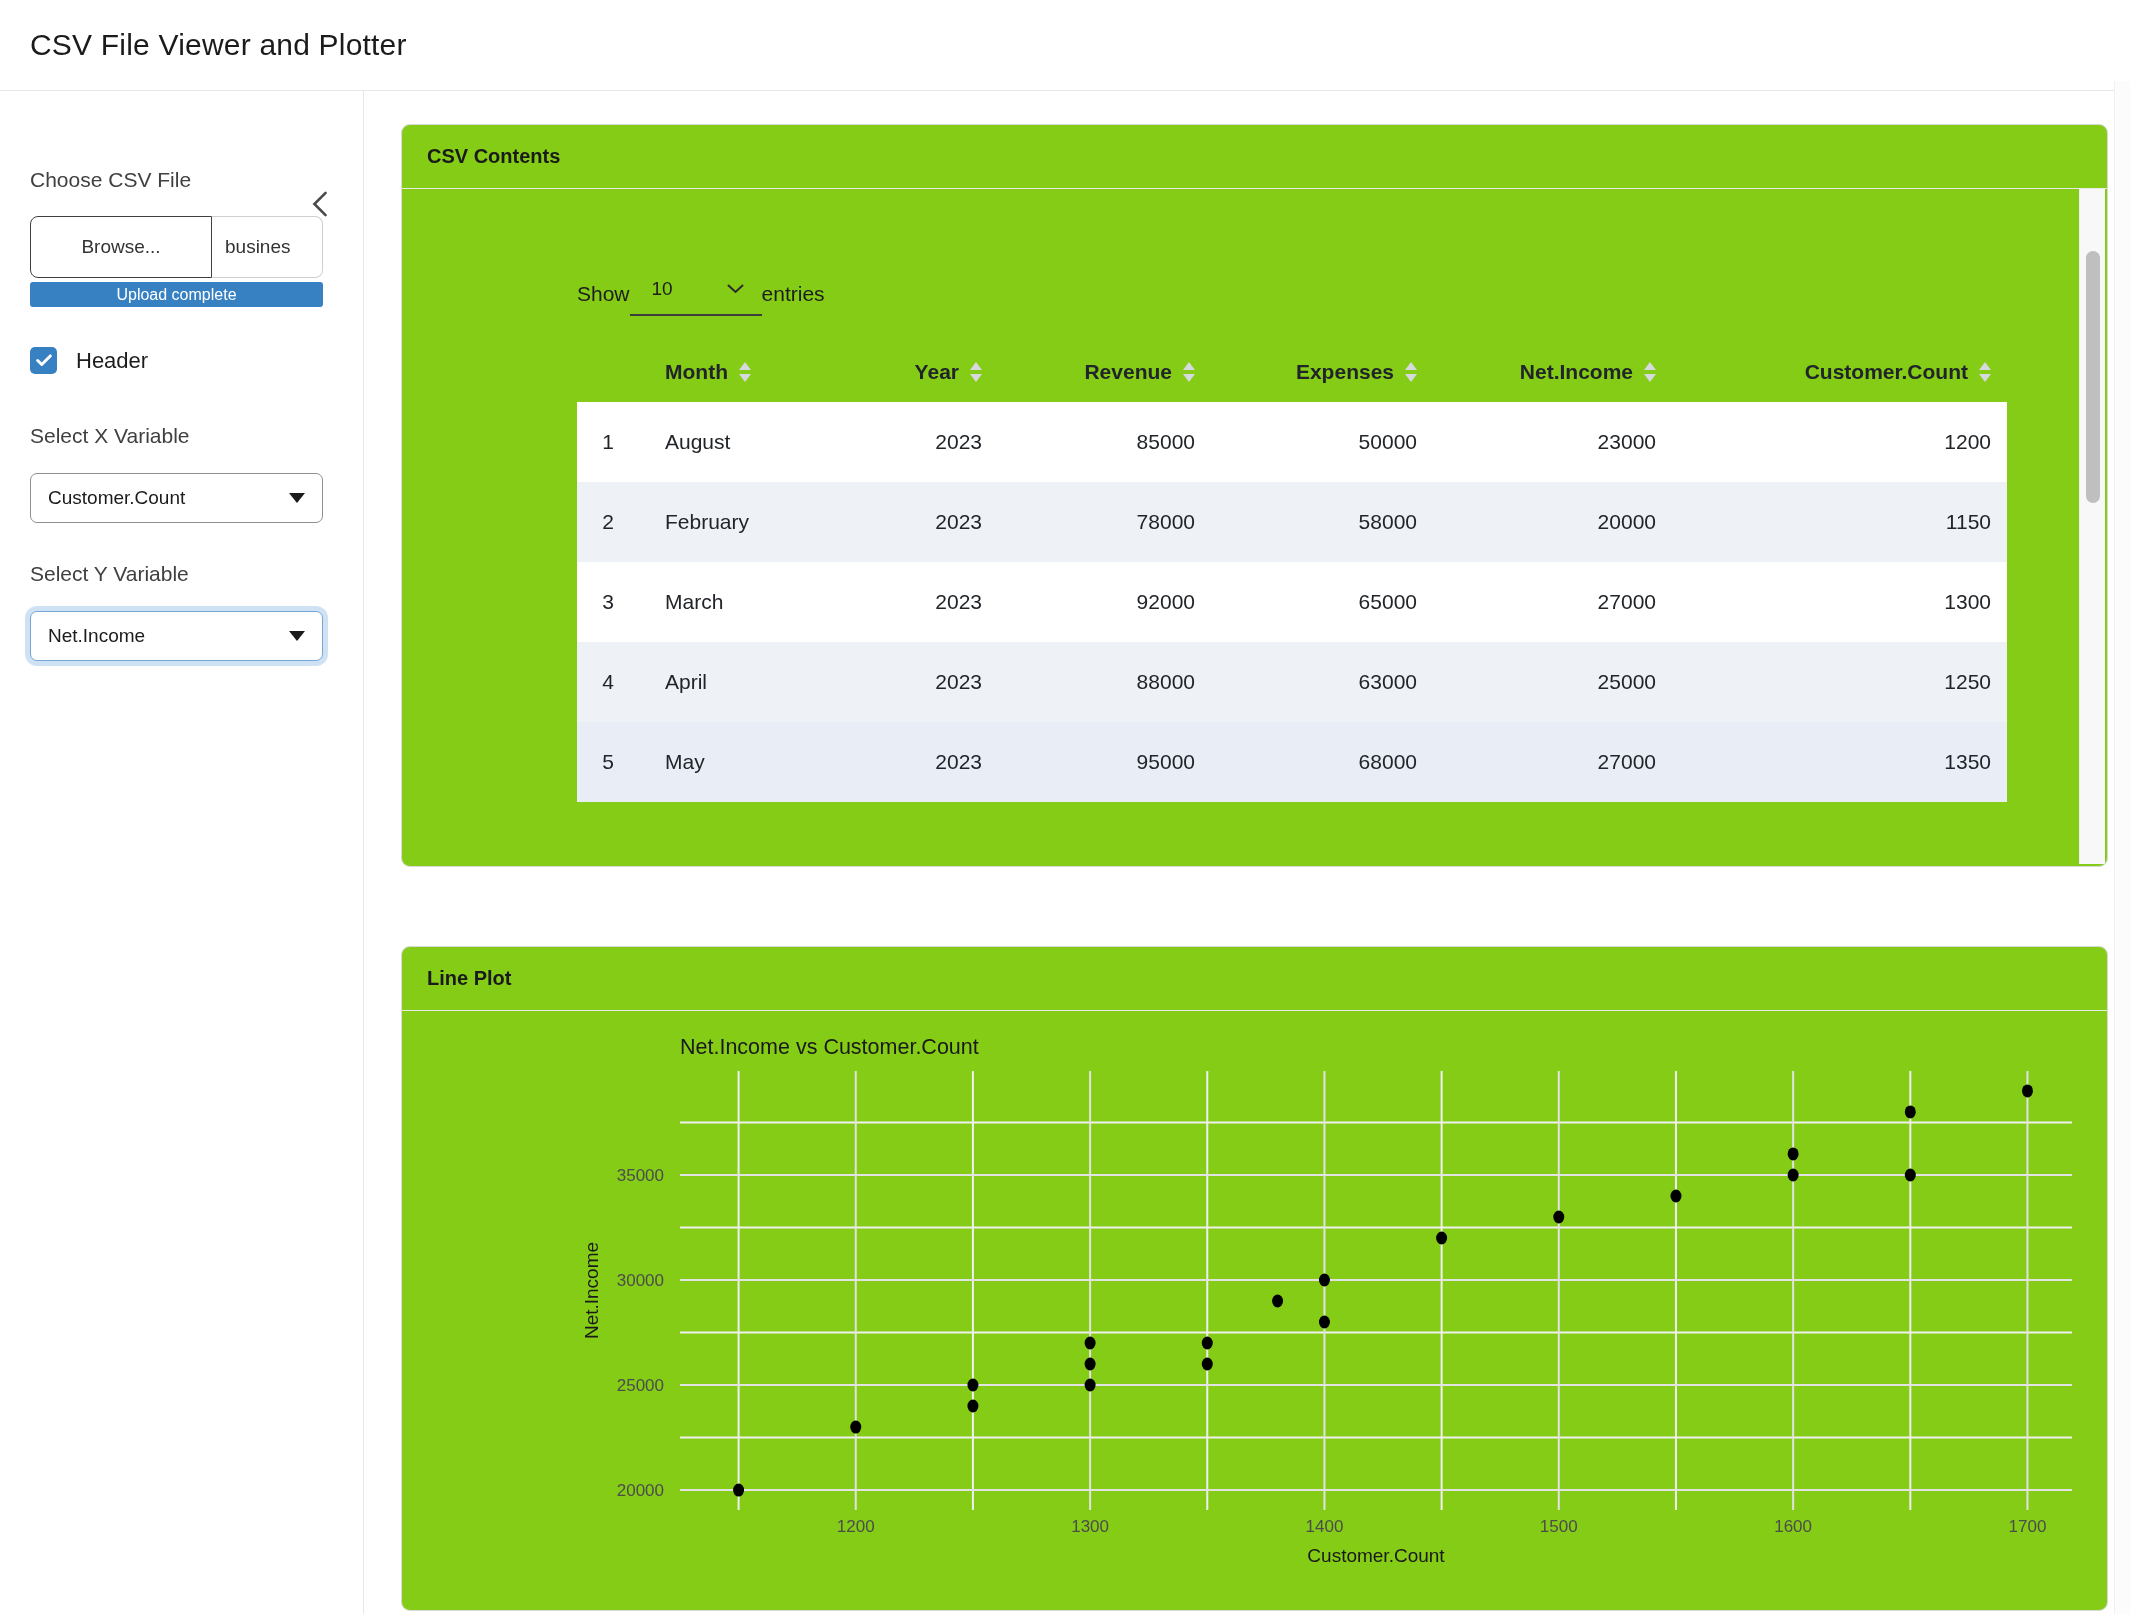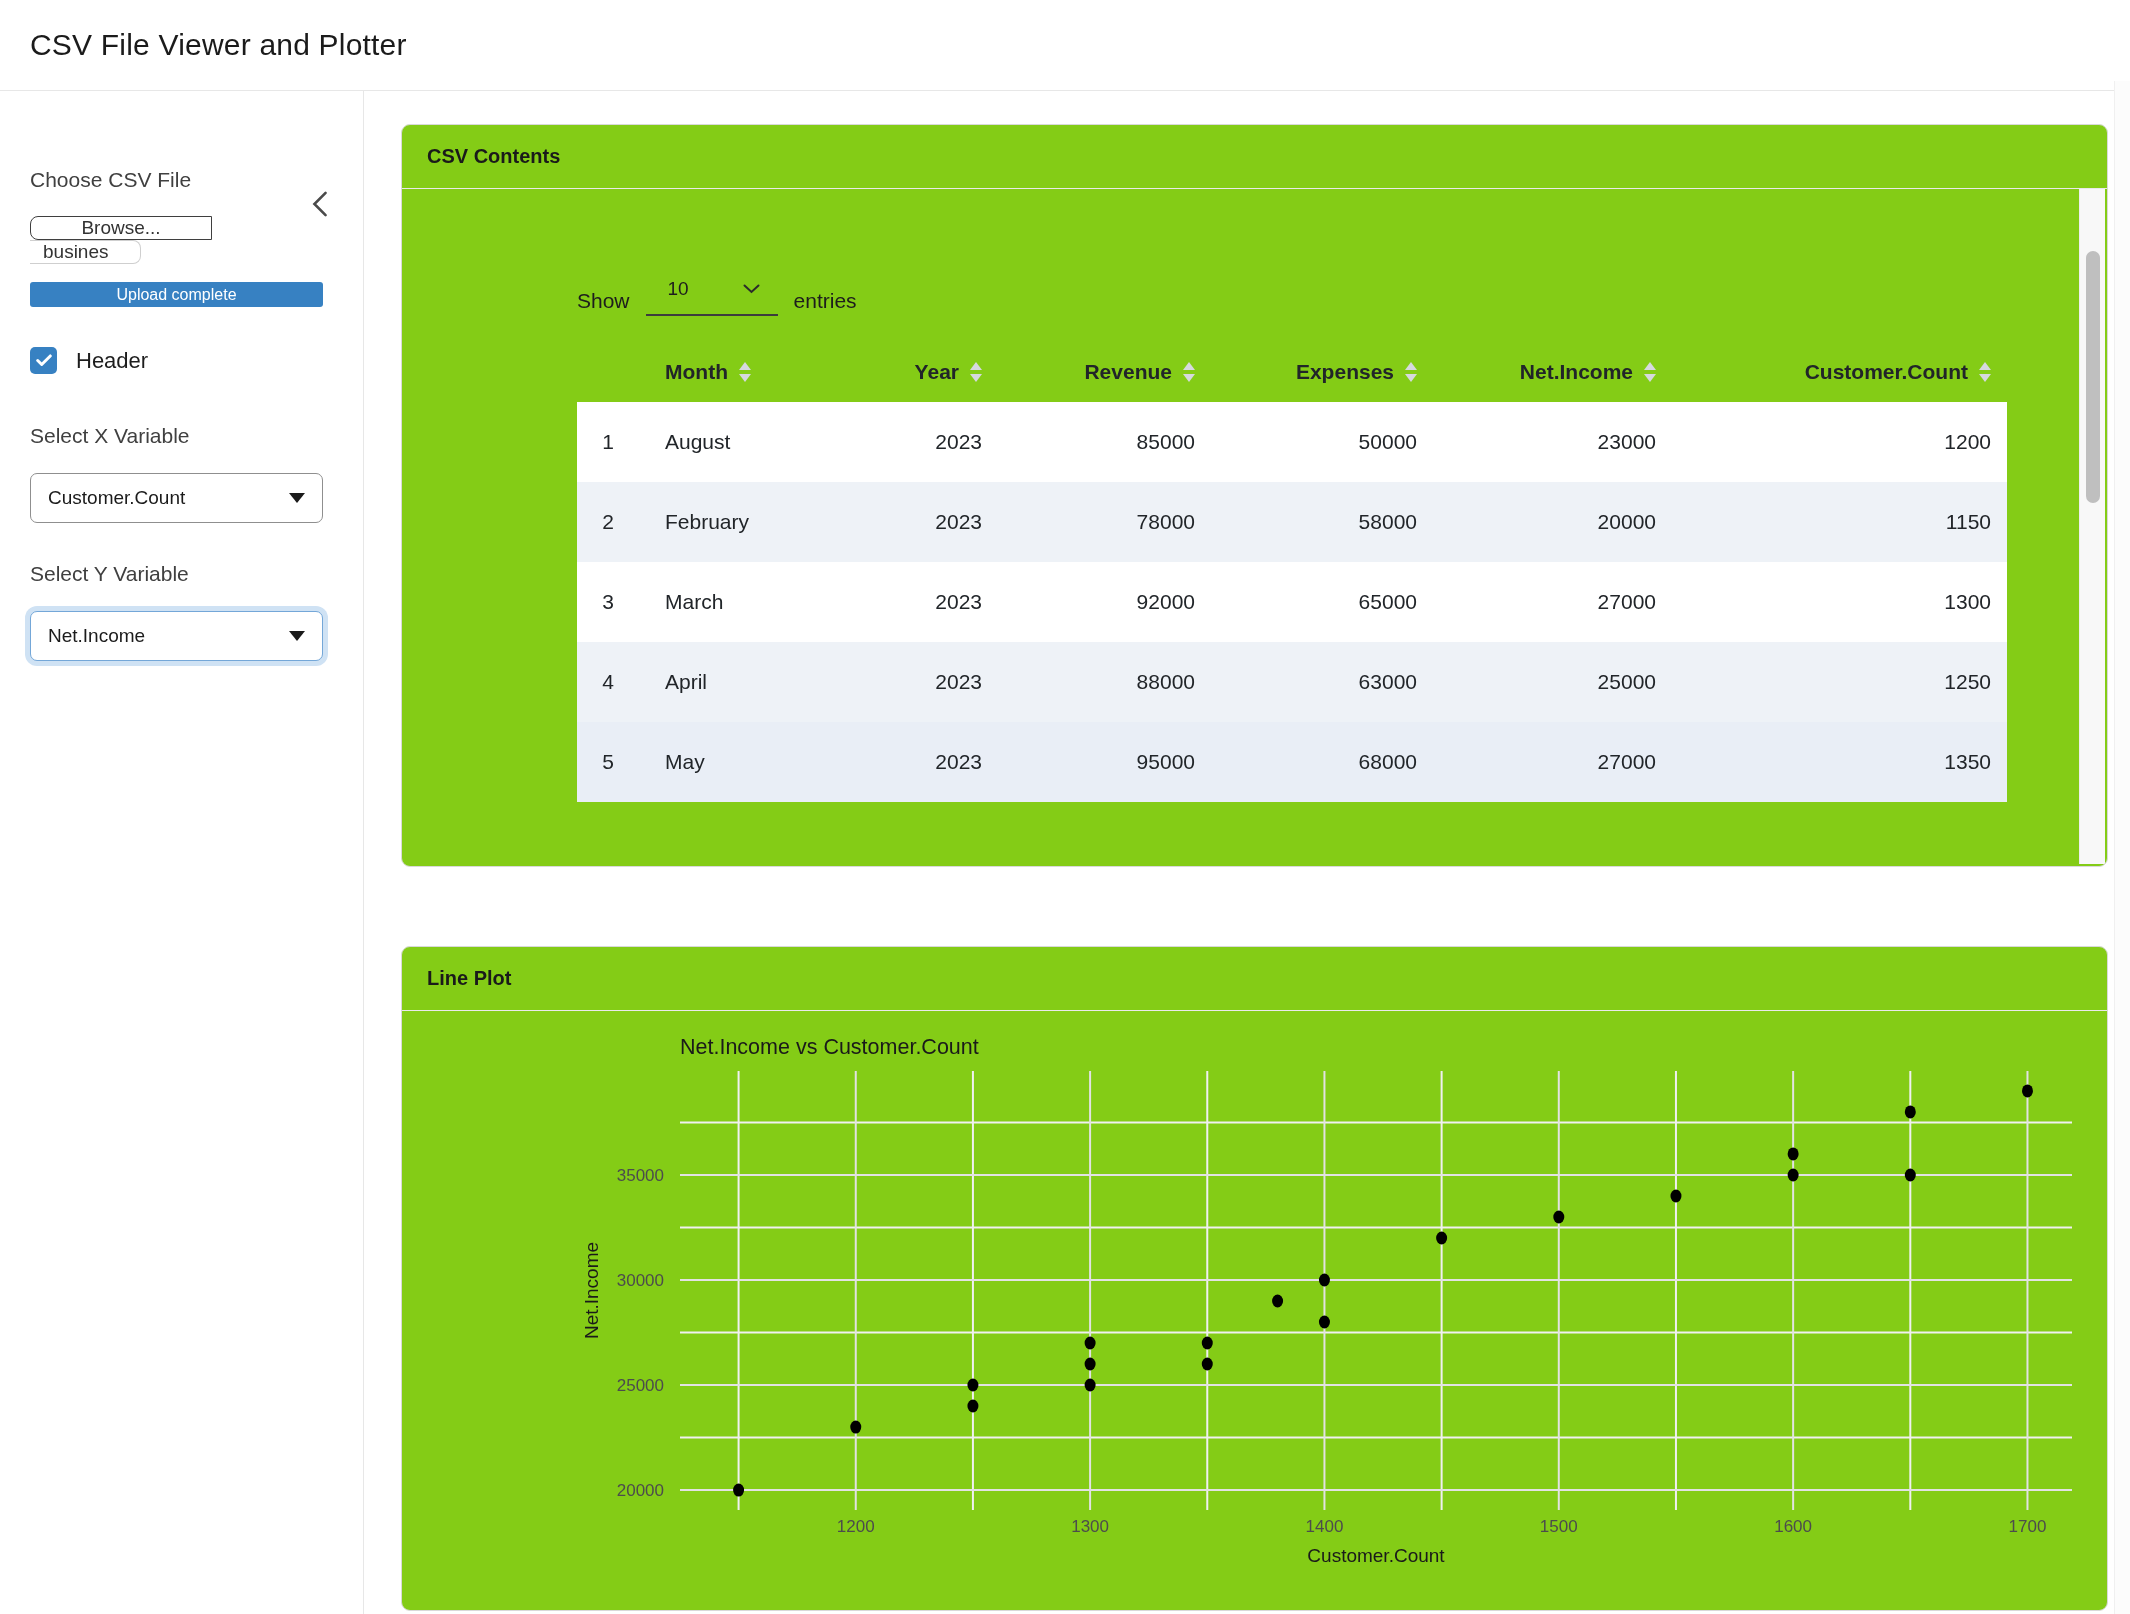--- a/index.html
+++ b/index.html
@@ -7,40 +7,40 @@
 html,body{width:2130px;height:1614px;background:#fff;font-family:"Liberation Sans","DejaVu Sans",sans-serif;color:#1d1d1d;}
 .page{position:relative;width:2130px;height:1614px;overflow:hidden;background:#fff;}
 .topbar{height:91px;border-bottom:1px solid #e7e7e7;display:flex;align-items:center;padding:0 30px;}
 .topbar h1{font-size:30px;font-weight:400;color:#1b1b1b;letter-spacing:.2px;}
 .content{display:flex;height:1533px;}
 
 .sidebar{width:364px;border-right:1px solid #e7e7e7;padding:28px 30px;position:relative;flex:none;}
 .collapse-btn{position:absolute;top:98px;right:30px;background:none;border:none;cursor:pointer;line-height:0;}
 .sb-label{font-size:21px;color:#404040;display:block;line-height:28px;}
 .choose-label{margin-top:47px;}
-.input-group{display:flex;margin-top:22px;width:293px;height:62px;flex-direction:column;}
+.input-group{display:flex;margin-top:22px;width:293px;height:62px;}
 .browse-btn{width:182px;border:1px solid #3f3f3f;border-radius:8px 0 0 8px;background:#fff;font-size:19px;color:#333;cursor:pointer;font-family:inherit;}
 .file-name{width:111px;border:1px solid #cfcfcf;border-left:none;border-radius:0 8px 8px 0;font-size:19px;color:#333;display:flex;align-items:center;padding-left:13px;overflow:hidden;white-space:nowrap;}
 .progress{margin-top:4px;width:293px;height:25px;background:var(--accent);border-radius:3px;display:flex;align-items:center;justify-content:center;color:#fff;font-size:16px;}
 .checkbox-row{margin-top:40px;display:flex;align-items:center;gap:19px;}
 .checkbox{width:27px;height:27px;border-radius:5px;background:var(--accent);display:flex;align-items:center;justify-content:center;cursor:pointer;flex:none;}
 .checkbox-row label{font-size:22px;cursor:pointer;}
 .group-x{margin-top:48px;}
 .group-y{margin-top:37px;}
 .select{margin-top:23px;width:293px;height:50px;border:1px solid #8f8f8f;border-radius:7px;display:flex;align-items:center;justify-content:space-between;padding:0 17px;font-size:19px;color:#1b1b1b;background:#fff;cursor:pointer;}
 .caret{width:0;height:0;border-left:8px solid transparent;border-right:8px solid transparent;border-top:10px solid #1b1b1b;}
 .select.focused{border-color:#74a7d8;box-shadow:0 0 0 5px #cfe2f4;}
 
 main{flex:1;padding:33px 25px 0 37px;}
 .card{position:relative;border:1px solid #d9d9d9;border-radius:9px;background:#84cc16;overflow:hidden;}
 .table-card{height:743px;}
 .card-header{height:64px;display:flex;align-items:center;padding:0 25px;font-size:20px;font-weight:700;color:#1a1a1a;border-bottom:1px solid #e9e9e9;}
 .card-body{padding:0 25px;position:relative;height:calc(100% - 64px);}
 .dt-controls{display:flex;justify-content:space-between;align-items:flex-start;margin:83px 23px 0 150px;}
-.dt-length{display:flex;align-items:flex-end;gap:16px;font-size:21px;line-height:30px;}
+.dt-length{display:flex;align-items:center;font-size:21px;line-height:30px;}
 .dt-length-select{display:inline-flex;align-items:center;justify-content:space-between;width:132px;padding:2px 18px 10px 22px;border-bottom:2px solid #3c3c3c;font-size:19px;cursor:pointer;}
 .dt-search{display:flex;align-items:flex-start;gap:14px;font-size:21px;line-height:30px;}
 .dt-search input{width:348px;border:none;border-bottom:2px solid #3c3c3c;height:42px;margin-top:-6px;font-size:20px;font-family:inherit;outline:none;background:transparent;}
 table{border-collapse:collapse;margin:26px 0 0 150px;table-layout:fixed;width:1430px;font-size:21px;color:#212529;}
 thead th{font-weight:700;height:60px;vertical-align:middle;}
 th.al,td.al{text-align:left;padding-left:43px;}
 th.ar,td.ar{text-align:right;}
 .pr{padding-right:16px;}
 .th-inner{display:inline-flex;align-items:center;gap:11px;}
 .sort-icon{display:inline-flex;flex-direction:column;gap:4px;}

